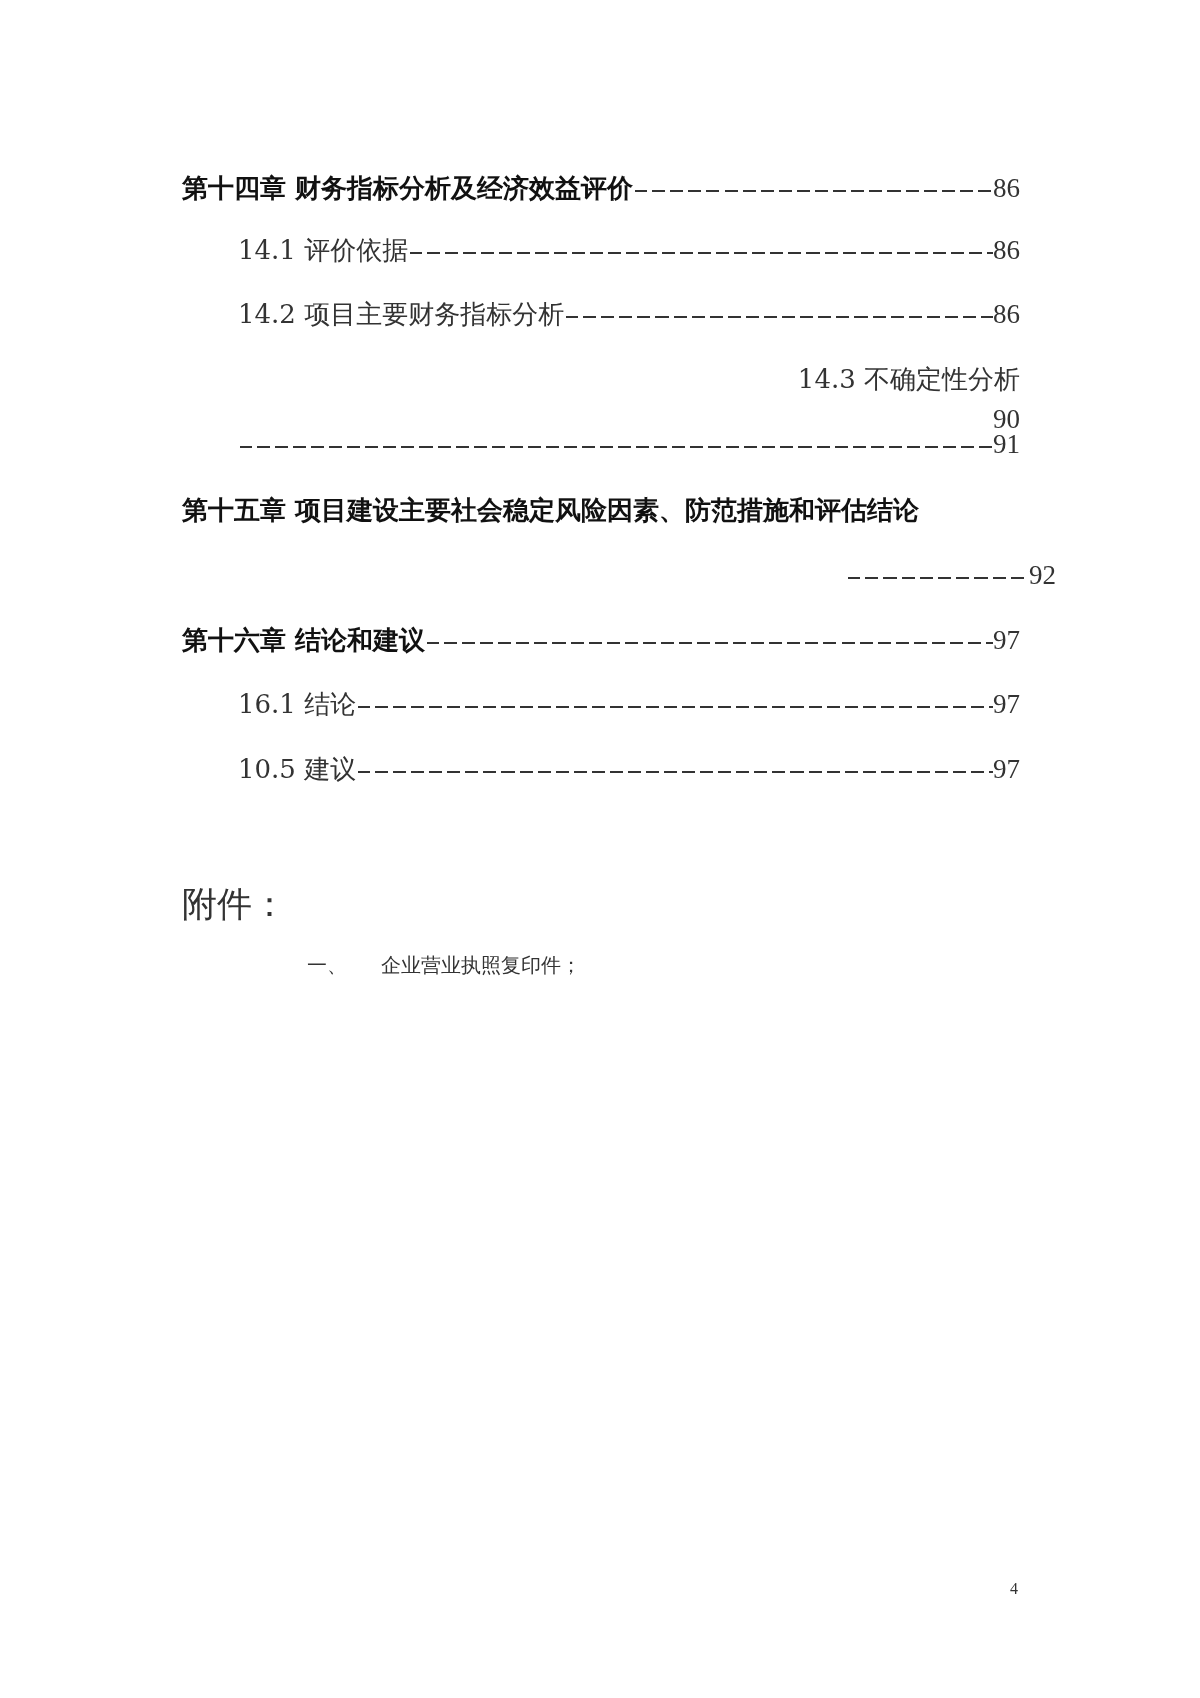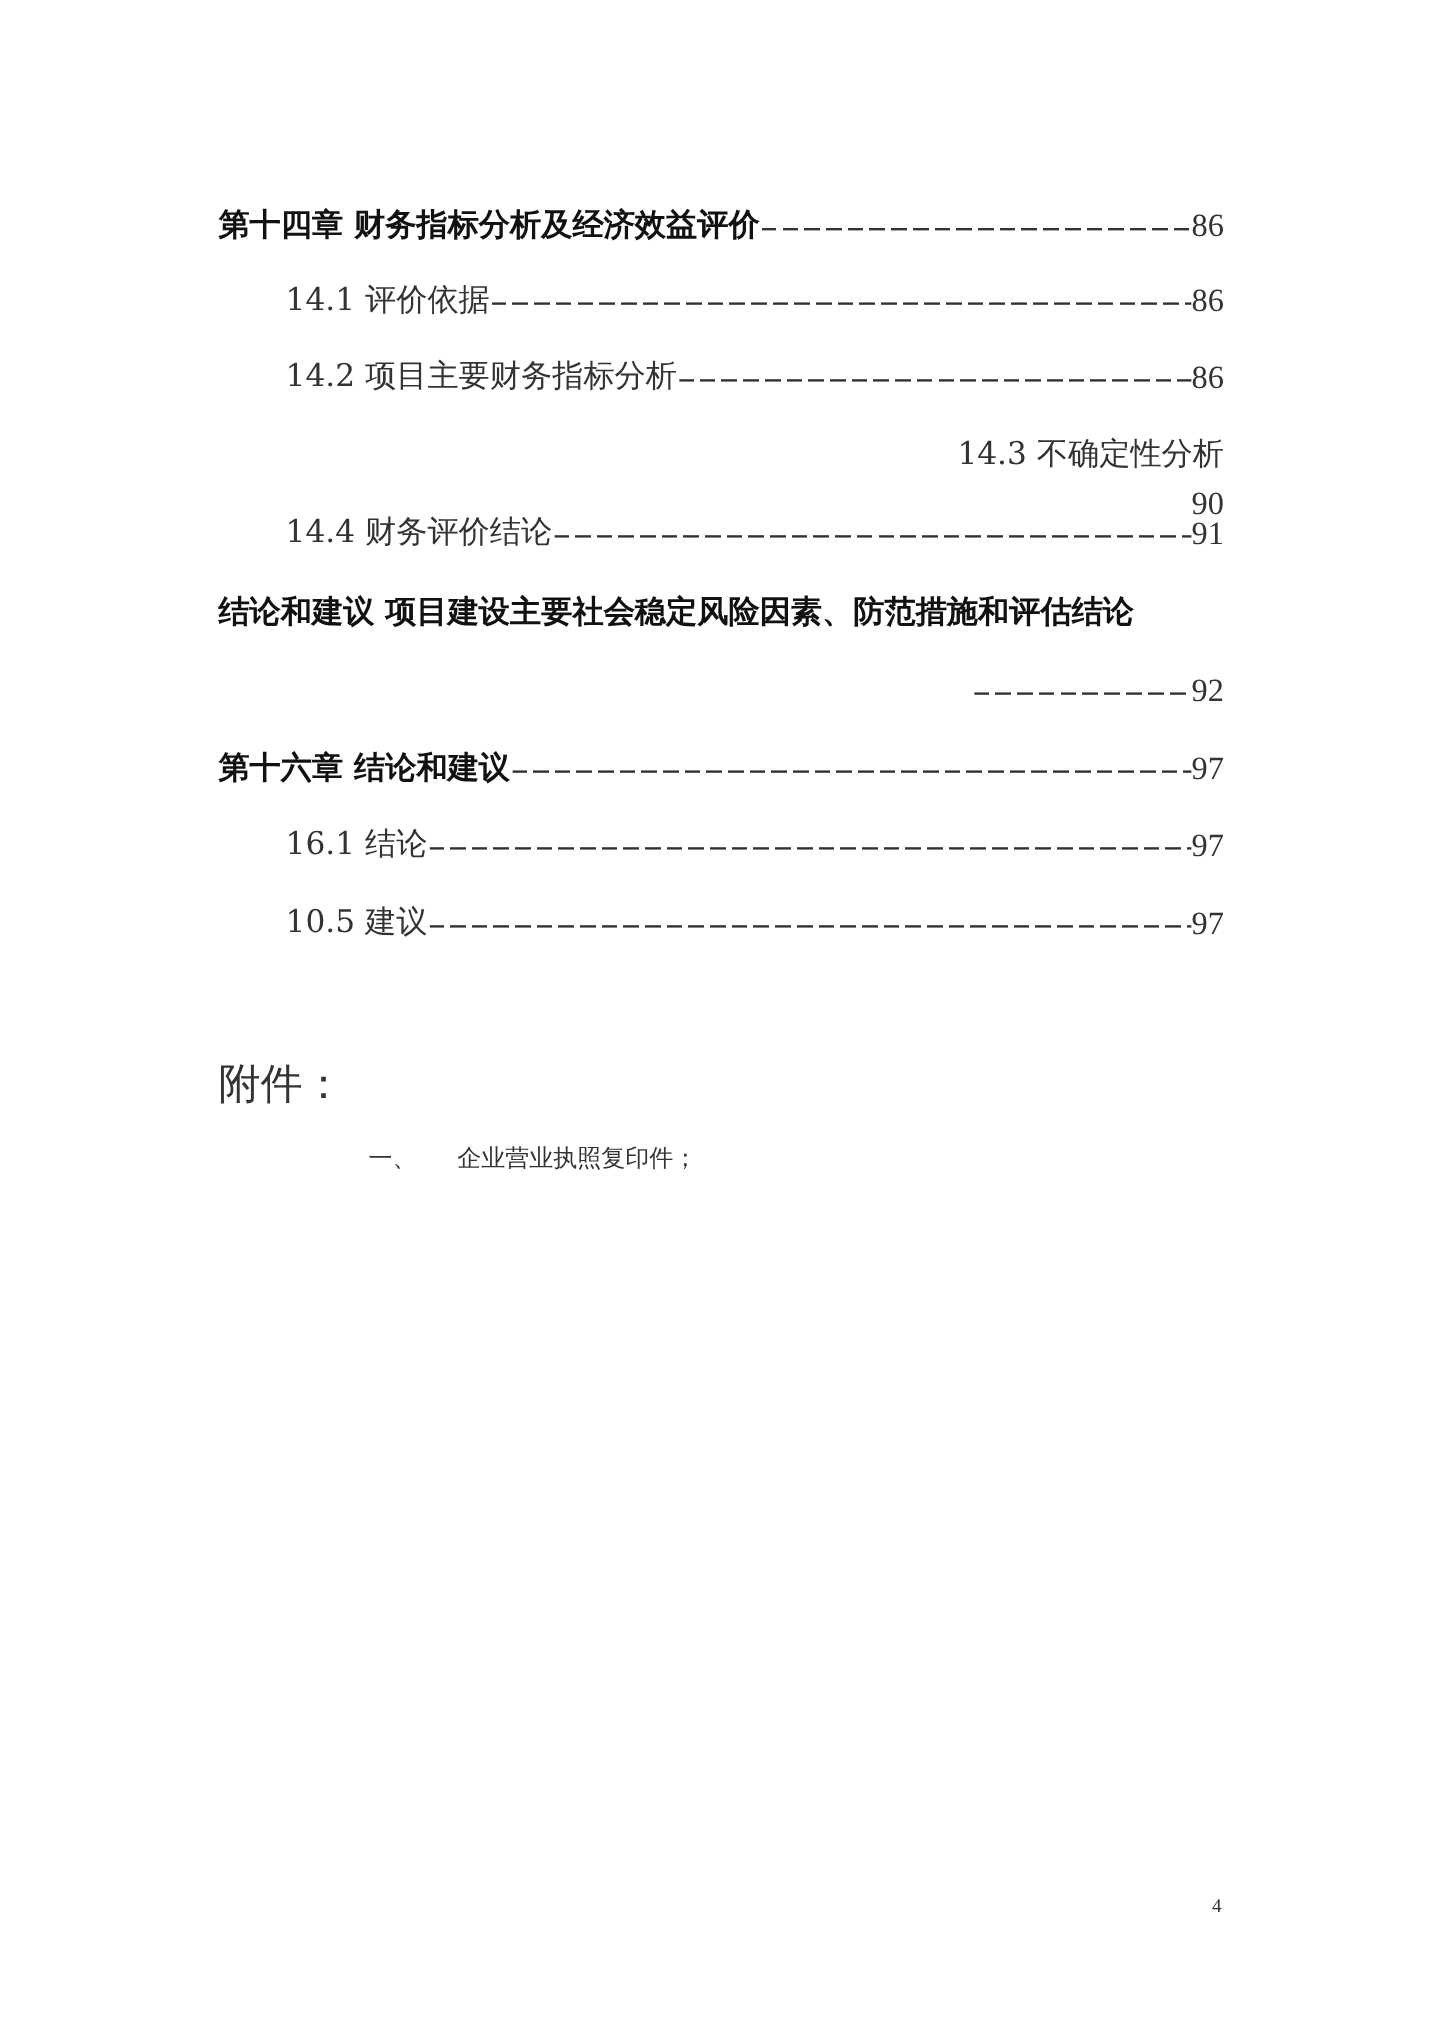--- a/index.html
+++ b/index.html
@@ -76,21 +76,21 @@
       width: 838px;
       font-family: "DejaVu Sans", "Liberation Sans", sans-serif;
       font-weight: bold;
       font-size: 26px;
       line-height: 40px;
       white-space: nowrap;
       color: #111;
     }
     .wrap-cont {
       position: absolute;
-      left: 812px;
+      left: 848px;
       width: 208px;
       height: 40px;
       display: flex;
       align-items: flex-end;
       justify-content: center;
     }
     .wrap-cont .leader {
       flex: 1 1 auto;
       height: 40px;
       position: relative;
@@ -163,27 +163,26 @@
     <span class="page-num">86</span>
   </div>
 
   <div class="toc-line sub" style="top:359px;flex-direction:column;">
     <span class="label">14.3 不确定性分析</span>
     <span class="leader"></span>
     <span class="page-num">90</span>
   </div>
 
   <div class="toc-line sub" style="top:424px;">
-    <span class="label">14.4 财务评价结论</span>
     <span class="leader"></span>
     <span class="page-num">91</span>
   </div>
 
   <div class="chapter-wrap" style="top:490px;">
-    <span>结论和建议  项目建设主要社会稳定风险因素、防范措施和评估结论</span>
+    <span>第十五章  项目建设主要社会稳定风险因素、防范措施和评估结论</span>
   </div>
   <div class="wrap-cont" style="top:555px;">
     <span class="leader"></span>
     <span class="page-num">92</span>
   </div>
 
   <div class="toc-line chapter" style="top:620px;">
     <span class="label">第十六章  结论和建议</span>
     <span class="leader"></span>
     <span class="page-num">97</span>

